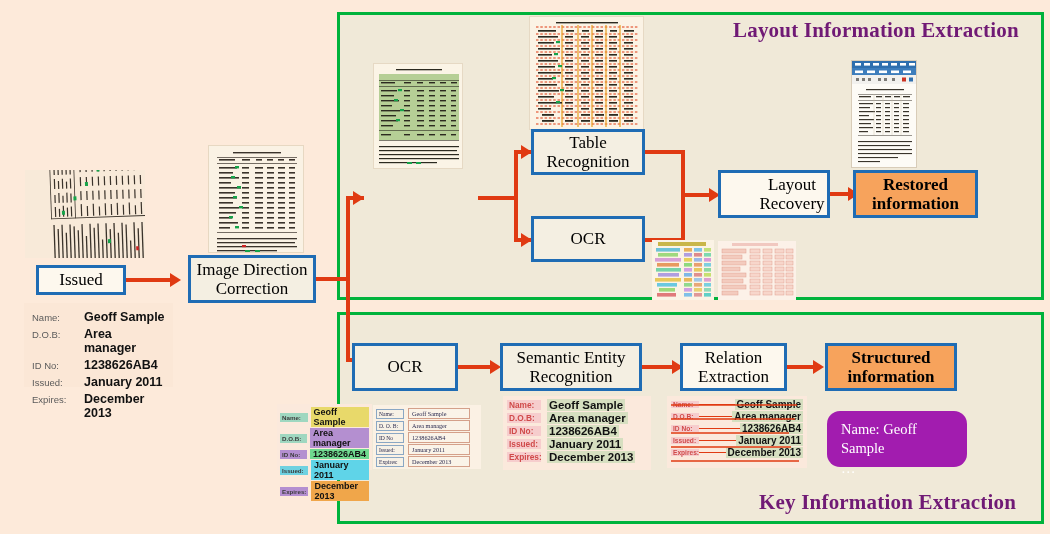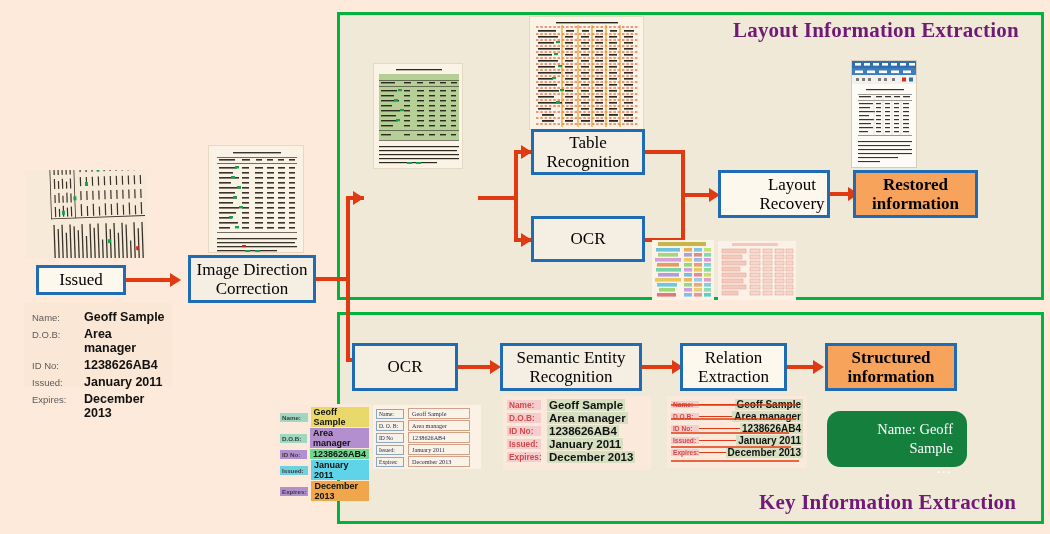--- a/index.html
+++ b/index.html
@@ -43,28 +43,27 @@
     line-height:1.12;
     color:#000000;
     padding:2px 4px;
   }
   .pbox.white{background:#fdf8ee;}
   .pbox.orange{background:#f7a35c;font-weight:bold;}
 
   
   .roundbox{
     position:absolute;
-    background:#15803d;
+    background:#a21caf;
     border-radius:13px;
     color:#fff;
     box-sizing:border-box;
     padding:9px 14px 18px 14px;
     font-size:14.5px;
     line-height:1.33;
-    text-align:right;
   }
 
   
   .ln{position:absolute;background:#e03a12;}
   .lh{height:4px;}
   .lv{width:4px;}
   .arrow{
     position:absolute;
     width:0;height:0;
     border-top:7px solid transparent;

